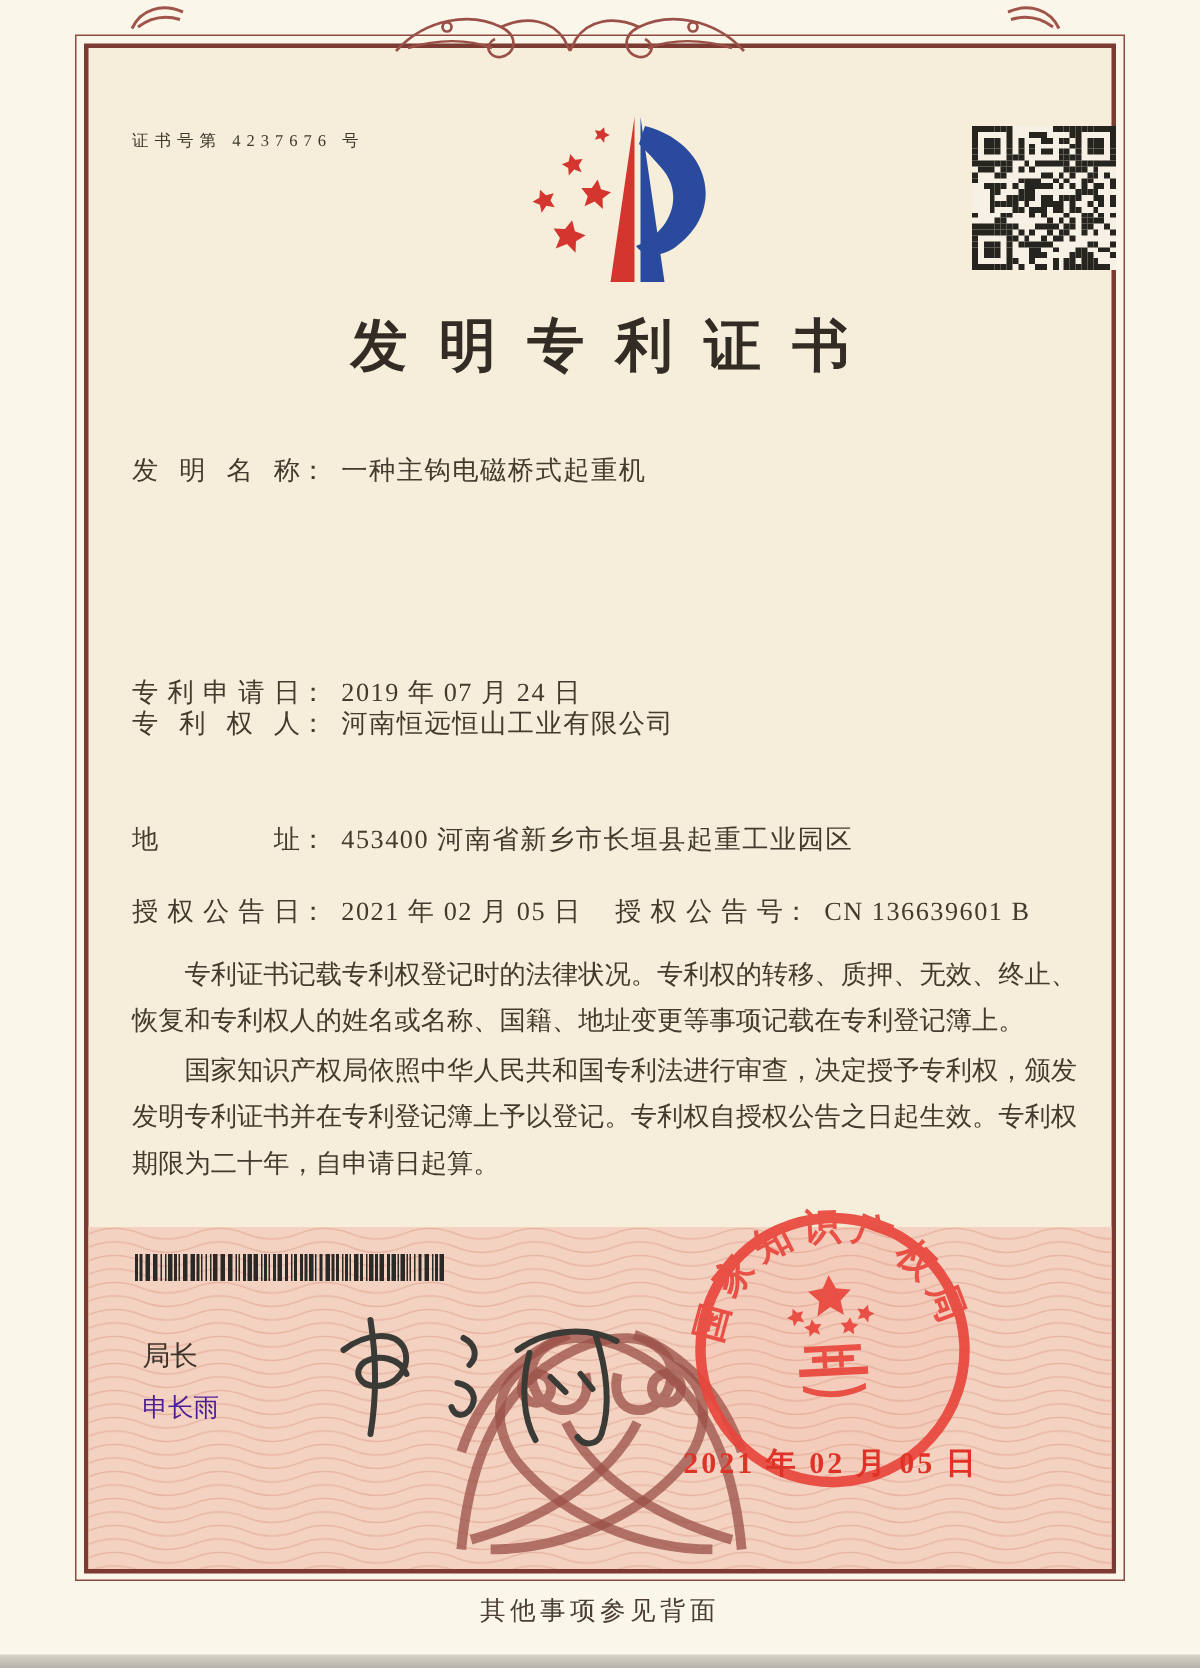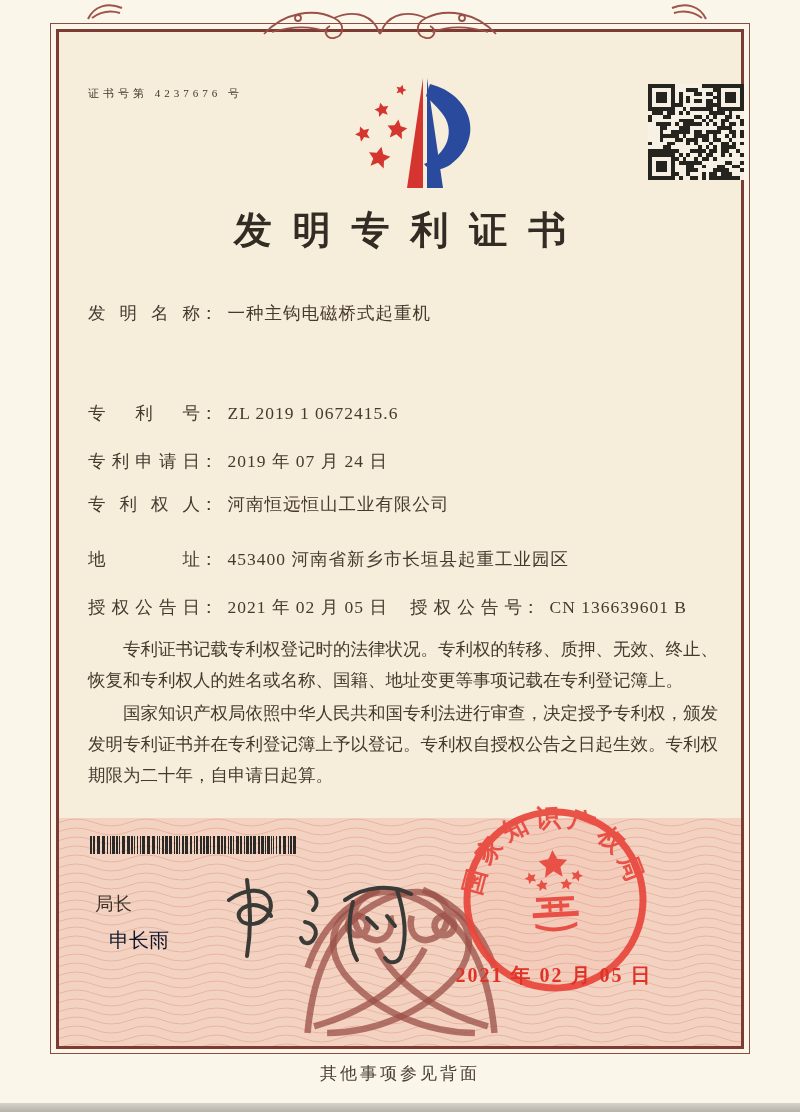--- a/index.html
+++ b/index.html
@@ -25,21 +25,21 @@
   .fvalue{margin-left:10px;letter-spacing:1px;}
   .fgroup2{position:absolute;left:322px;top:0;}
   
   .paras{position:absolute;left:88px;width:630px;top:634px;font-size:17.5px;line-height:31px;text-align:justify;color:#453a2d;}
   .paras p{margin:0 0 2px 0;text-indent:2em;}
   
   .barcode{position:absolute;left:90px;top:836px;width:214px;height:18px;display:flex;align-items:stretch;}
   .barcode b{display:block;background:#2b2925;}
   
   .director-title{position:absolute;left:95px;top:891px;font-size:18.5px;color:#3e342a;}
-  .director-name{position:absolute;left:109px;top:927px;font-size:20px;color:#0f172a;}
+  .director-name{position:absolute;left:95px;top:927px;font-size:17px;color:#4c1d95;}
   .signature{position:absolute;left:205px;top:866px;}
   
   .seal{position:absolute;left:448px;top:793px;transform:rotate(-3deg);}
   .seal-date{position:absolute;left:444px;width:220px;top:962px;text-align:center;font-size:20px;font-weight:600;color:#e03328;letter-spacing:2px;}
   
   .page-info{position:absolute;left:0;right:0;top:1017px;text-align:center;font-size:15.5px;color:#3c332b;letter-spacing:2px;}
   .back-note{position:absolute;left:0;right:0;top:1062px;text-align:center;font-size:17px;color:#4a3e31;letter-spacing:3px;}
   .corner-flourish{position:absolute;bottom:2px;}
   .corner-flourish.left{left:2px;}
   .corner-flourish.right{right:2px;transform:scaleX(-1);}
@@ -756,27 +756,24 @@
         <i class="on"></i>
         <i></i>
       </div>
     </div>
 
   <div class="doc-title">发明专利证书</div>
 
   <div class="frow" style="top:301px">
     <span class="flabel">发明名称</span><span>：</span><span class="fvalue">一种主钩电磁桥式起重机</span>
   </div>
-  <div class="frow" style="top:401px">
-    <span class="flabel">专利号</span><span>：</span><span class="fvalue">ZL 2019 1 0672415.6</span>
-  </div>
   <div class="frow" style="top:449px">
     <span class="flabel">专利申请日</span><span>：</span><span class="fvalue">2019 年 07 月 24 日</span>
   </div>
-  <div class="frow" style="top:492px">
+  <div class="frow" style="top:470px">
     <span class="flabel">专利权人</span><span>：</span><span class="fvalue">河南恒远恒山工业有限公司</span>
   </div>
   <div class="frow" style="top:547px">
     <span class="flabel">地址</span><span>：</span><span class="fvalue">453400 河南省新乡市长垣县起重工业园区</span>
   </div>
   <div class="frow" style="top:595px">
     <span class="flabel">授权公告日</span><span>：</span><span class="fvalue">2021 年 02 月 05 日</span>
     <span class="fgroup2">
       <span class="flabel">授权公告号</span><span>：</span><span class="fvalue">CN 136639601 B</span>
     </span>

